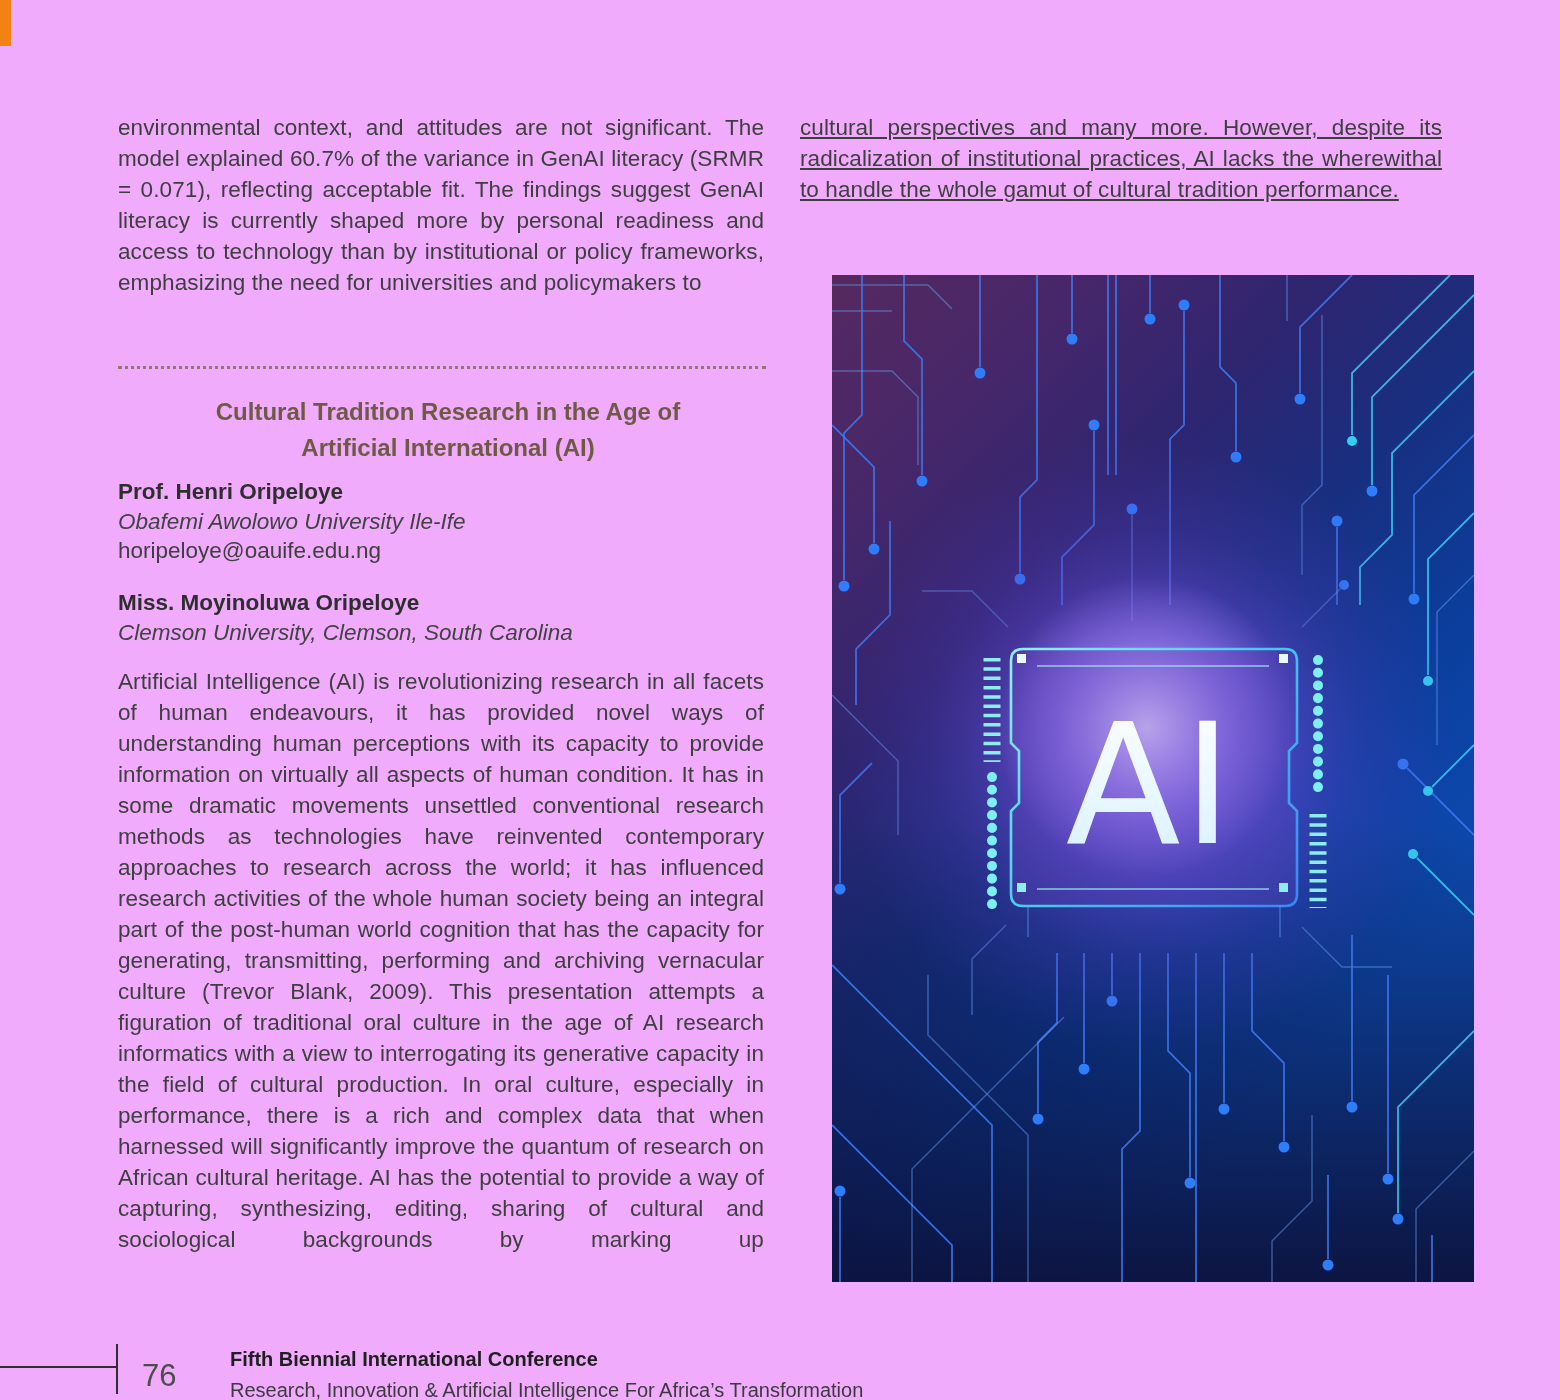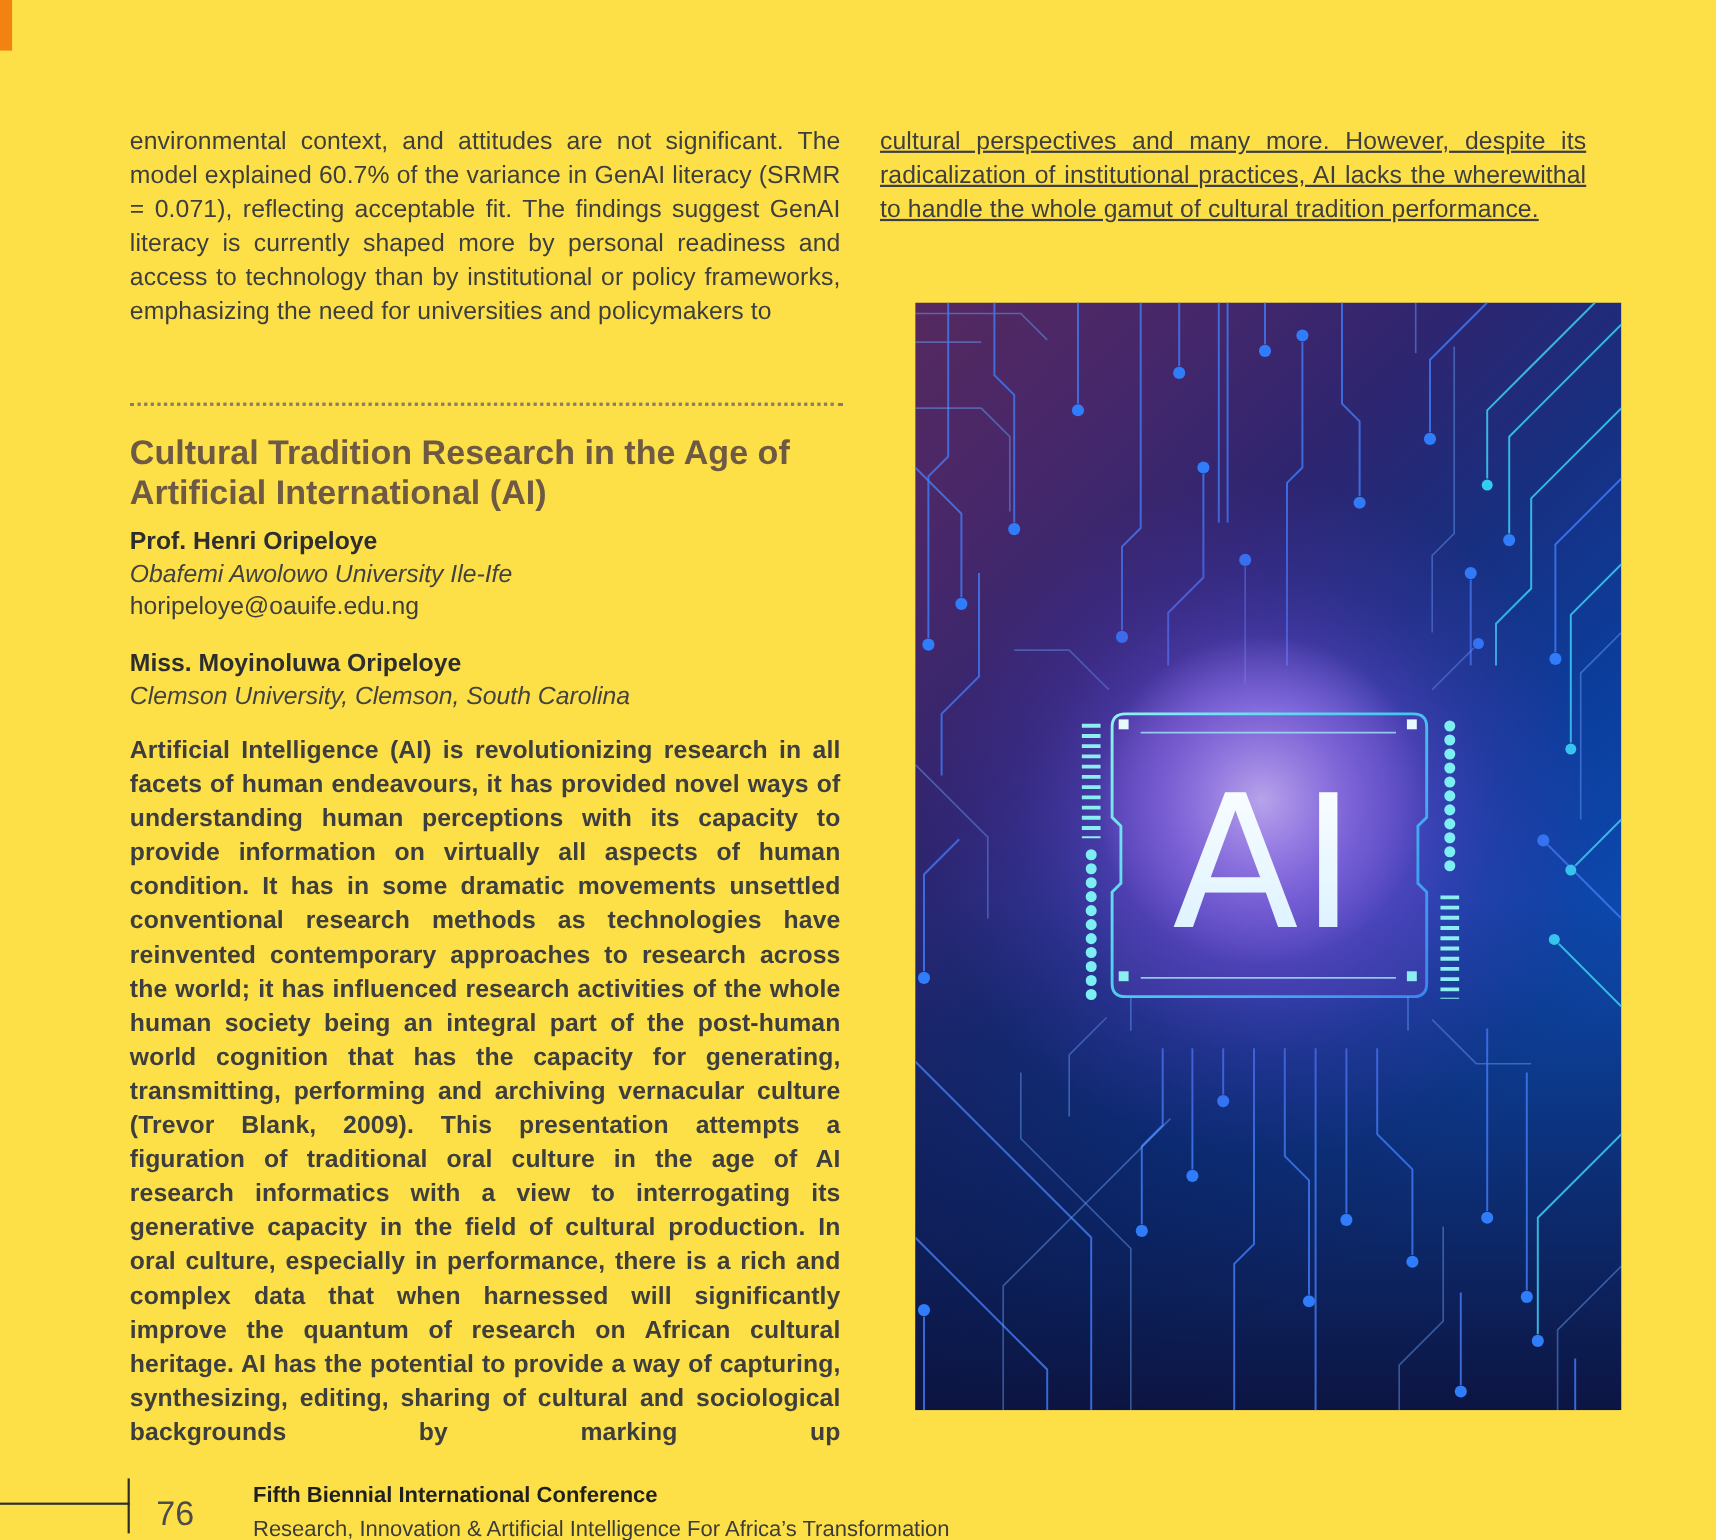--- a/index.html
+++ b/index.html
@@ -1,46 +1,47 @@
 <!DOCTYPE html>
 <html><head>
 <meta charset="utf-8">
 <style>
   * { margin:0; padding:0; box-sizing:border-box; }
   html,body { background:#ffffff; }
   .page {
     position:relative;
     width:1560px; height:1400px;
-    background:#fde047;
+    background:#f0abfc;
     font-family:"Liberation Sans", sans-serif;
     color:#3e3e3e;
     overflow:hidden;
   }
   .corner-tab {
     position:absolute; left:0; top:0;
     width:11px; height:46px;
     background:#f28312;
   }
   .col-left  { position:absolute; left:118px; width:646px; }
   .col-right { position:absolute; left:800px; width:642px;text-decoration:underline; }
   .body-par {
     font-size:22.5px; line-height:31px;
     text-align:justify;
     color:#3e3e3e;
     letter-spacing:0.1px;
   }
-  .body-par.justify-last { text-align-last:justify;font-weight:bold; }
+  .body-par.justify-last { text-align-last:justify; }
   .divider {
     position:absolute; left:118px; top:366px; width:648px;
     border-top:3px dotted #8b7c68;
   }
   .section-heading {
     position:absolute; left:118px; top:394px; width:660px;
-    font-size:31px; line-height:35.5px; font-weight:bold;
+    font-size:24px; line-height:35.5px; font-weight:bold;
     color:#6e5a44;
+    text-align:center;
   }
   .author-block { position:absolute; left:118px; width:646px; }
   .author-name  { font-size:22.5px; line-height:29.5px; font-weight:bold; color:#2e2e2e; }
   .author-affil { font-size:22.5px; line-height:29.5px; font-style:italic; color:#424242; }
   .author-email { font-size:22.5px; line-height:29.5px; color:#3e3e3e; }
   .figure-wrap { position:absolute; left:800px; top:275px; width:642px; height:1007px;margin-left:32px; }
   .figure-wrap svg { display:block; }
 
   
   .footer-rule-h {

